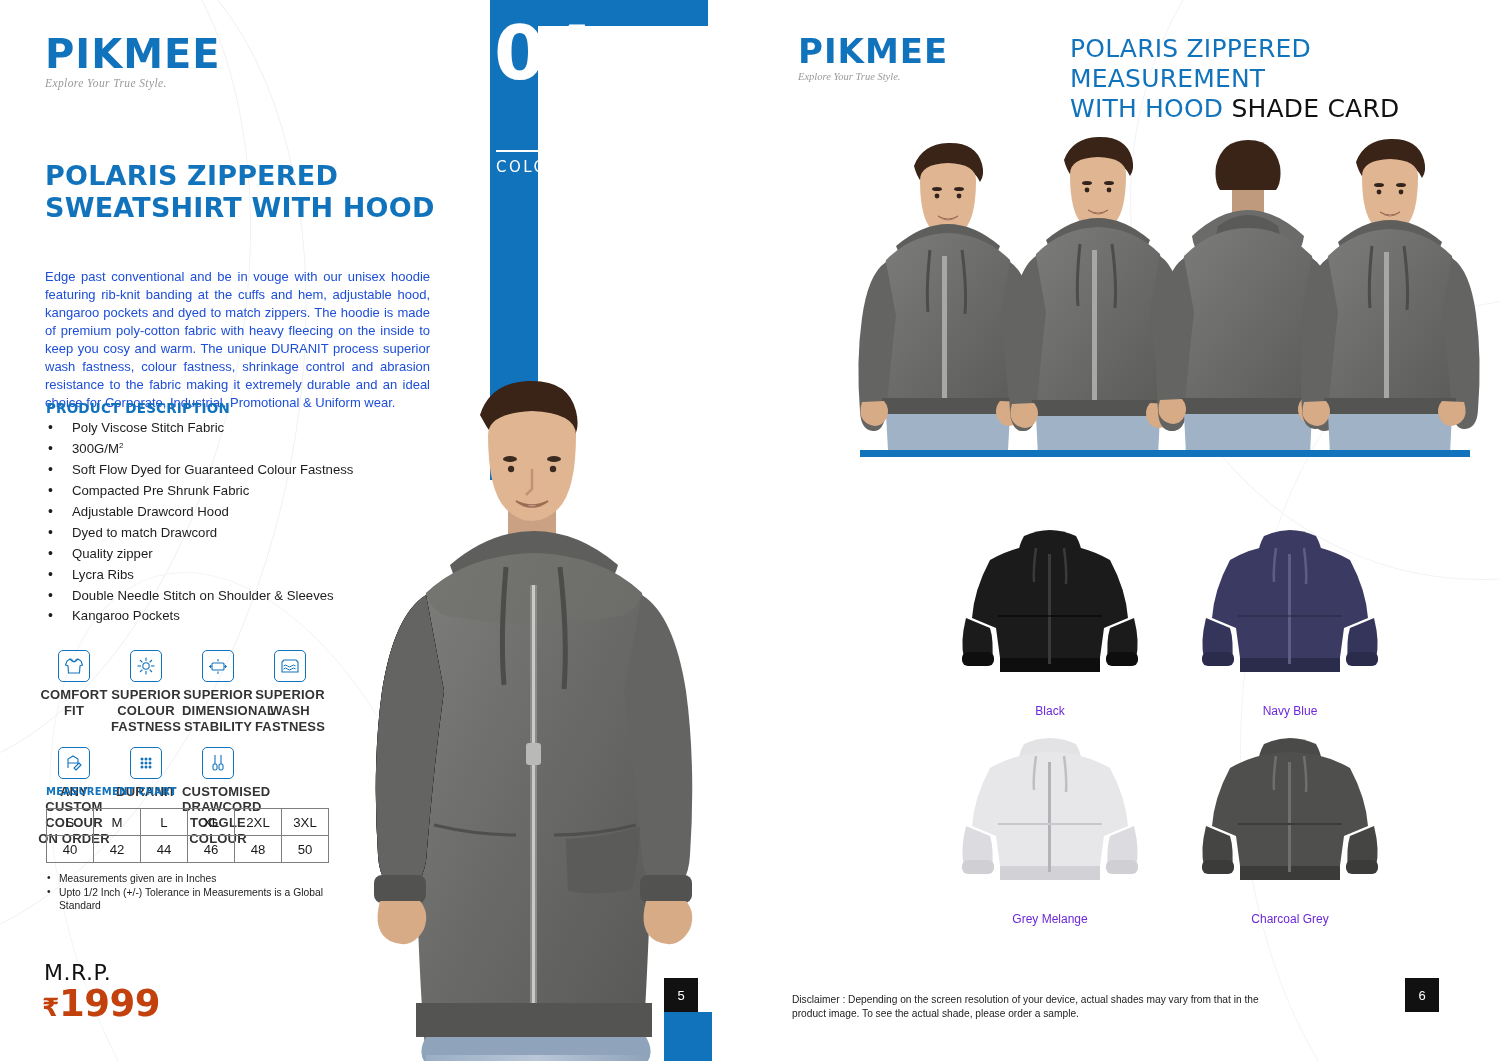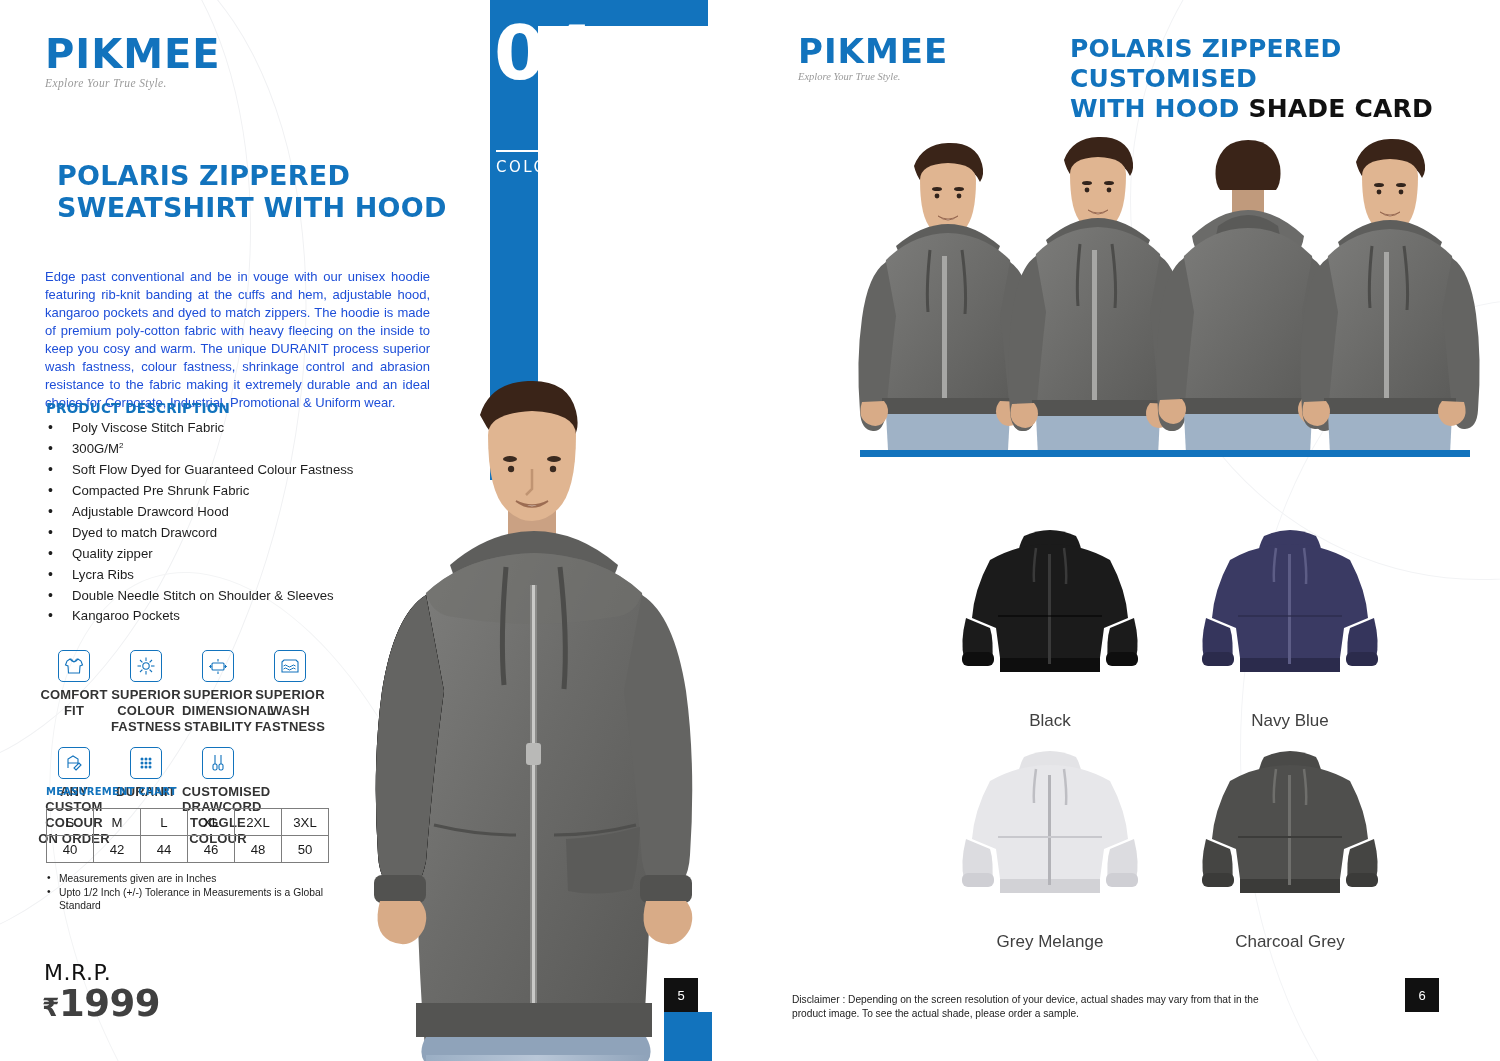--- a/index.html
+++ b/index.html
@@ -51,21 +51,21 @@
   .band-colors {
     position:absolute; left:496px; top:150px; width:80px;
     color:#fff; font-size:15px; letter-spacing:2.5px;
     font-family:"DejaVu Sans", sans-serif;
     border-top:2px solid #fff; padding-top:6px;
   }
 
   .title-main {
     position:absolute; left:45px; top:160px; width:420px;
     color:#1273bd; font-family:"DejaVu Sans", sans-serif; font-weight:bold;
-    font-size:27px; line-height:1.18; letter-spacing:0.2px;margin-left:12px;
+    font-size:27px; line-height:1.18; letter-spacing:0.2px;
   }
   .intro {
     position:absolute; left:45px; top:240px; width:385px;
     font-size:13px; line-height:1.38; color:#1d4ed8; text-align:justify;margin-top:28px;
   }
 
   .sec-head {
     color:#1273bd; font-family:"DejaVu Sans", sans-serif; font-weight:bold;
     font-size:13.5px; letter-spacing:0.2px;
   }
@@ -109,21 +109,21 @@
   }
   .mc-note li::before { content:"\2022"; position:absolute; left:1px; top:-1px; }
 
   .mrp-label {
     position:absolute; left:44px; top:960px;
     font-size:22px; color:#111; letter-spacing:0.5px;
     font-family:"DejaVu Sans", sans-serif;
   }
   .mrp-value {
     position:absolute; left:42px; top:982px;
-    font-size:37px; color:#404040; font-weight:bold;
+    font-size:37px; color:#c2410c; font-weight:bold;
     font-family:"DejaVu Sans", sans-serif; letter-spacing:-0.5px;
   }
   .mrp-value .rs { font-size:25px; font-weight:bold; }
 
   .pagebox-l {
     position:absolute; left:664px; top:978px; width:34px; height:34px;
     background:#111; color:#fff; font-size:13px;
     display:flex; align-items:center; justify-content:center;
   }
   .blue-corner {
@@ -135,36 +135,36 @@
   .model-l { position:absolute; left:330px; top:355px; width:420px; height:706px; overflow:hidden; }
 
   
   .right-page { position:absolute; left:750px; top:0; width:750px; height:1061px; }
   .logo-wrap-r { position:absolute; left:48px; top:34px; }
   .logo-text-r { font-family:"DejaVu Sans", sans-serif; font-weight:bold; font-size:34px; color:#1273bd; letter-spacing:1px; line-height:1;}
   .logo-tag-r { font-size:10.5px; color:#9a9a9a; margin-top:3px; font-family:"Liberation Serif", serif; font-style:italic;}
 
   .r-title {
     position:absolute; left:320px; top:34px; width:420px;
-    font-family:"DejaVu Sans", sans-serif; font-weight:bold;
+    font-family:"DejaVu Sans", sans-serif; font-weight:normal;
     font-size:25px; line-height:1.2; color:#1273bd; letter-spacing:0.2px;
   }
   .r-title .blk { color:#111; }
 
   .hero-band {
     position:absolute; left:110px; top:450px; width:610px; height:7px;
     background:#1273bd;
   }
   .models-r { position:absolute; left:110px; top:140px; width:610px; height:320px; }
 
   
   .shades { position:absolute; left:180px; top:520px; width:480px; }
   .shade-grid { display:grid; grid-template-columns:1fr 1fr; row-gap:10px; }
   .shade-cell { text-align:center; }
-  .shade-name { font-size:17px; color:#404040; margin-top:15px; }
+  .shade-name { font-size:12px; color:#6d28d9; margin-top:8px; }
 
   .disclaimer {
     position:absolute; left:42px; top:993px; width:470px;
     font-size:10.2px; line-height:1.35; color:#222;
   }
   .pagebox-r {
     position:absolute; left:655px; top:978px; width:34px; height:34px;
     background:#111; color:#fff; font-size:13px;
     display:flex; align-items:center; justify-content:center;
   }
@@ -404,21 +404,21 @@
 
   <div class="right-page">
 
     <div class="logo-wrap-r">
       <div class="logo-text-r">PIKMEE</div>
       <div class="logo-tag-r">Explore Your True Style.</div>
     </div>
 
     <div class="r-title">
       <div>POLARIS ZIPPERED</div>
-      <div>CUSTOMISED</div>
+      <div>MEASUREMENT</div>
       <div>
         <span>WITH HOOD</span>
         <span class="blk">SHADE CARD</span>
       </div>
     </div>
 
     <div class="models-r">
       <svg width="610" height="320" viewBox="0 0 610 320">
         <defs>
           <linearGradient id="hg2" x1="0" y1="0" x2="1" y2="1">

